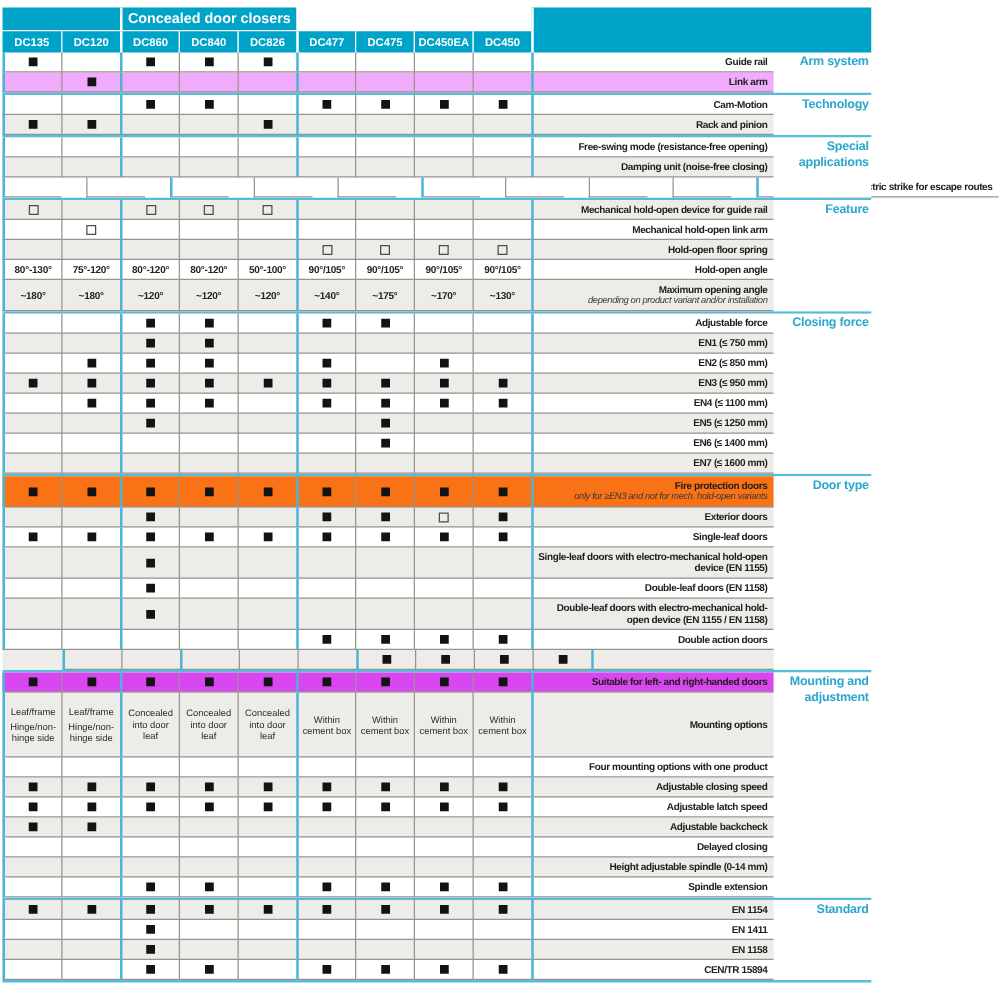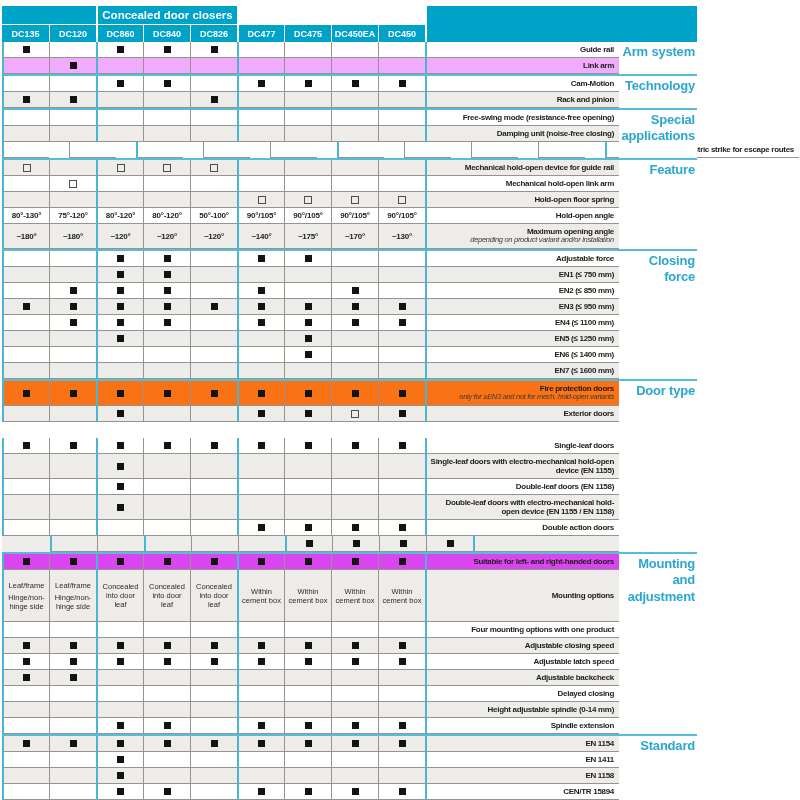--- a/index.html
+++ b/index.html
@@ -40,21 +40,21 @@
              display:flex;flex-direction:column;justify-content:center;align-items:flex-end;
              padding:1px 5px 1px 3px;overflow:hidden;}
   .labelcell .lab{font-size:8px;font-weight:bold;color:#1d1d1b;letter-spacing:-0.3px;
                   line-height:1.18;text-align:right;}
   .labelcell .sub{font-size:7.5px;font-style:italic;color:#3a3a38;letter-spacing:-0.3px;
                   line-height:1.15;text-align:right;}
   .mark{width:7px;height:7px;background:#131313;}
   .mark.open{background:transparent;border:1px solid #4d4d4d;box-sizing:border-box;width:8px;height:8px;}
 
   .catcell{width:78px;box-sizing:border-box;background:#fff;padding:2px 2px 0 2px;
-           text-align:right;color:var(--cat);font-weight:bold;font-size:13px;line-height:1.25;
+           text-align:right;color:var(--cat);font-weight:bold;font-size:10px;line-height:1.25;
            letter-spacing:-0.2px;}
 </style>
 </head>
 <body>
 
 <div id="table-wrap">
   <div id="thead">
     <div class="hrowA">
         <div class="gblock" style="width: 94px;"></div>
         <div class="gblock" style="width: 141px;">Concealed door closers</div>
@@ -573,21 +573,21 @@
             <div class="cell">
               <div class="mark open"></div>
             </div>
             <div class="cell">
               <div class="mark"></div>
             </div>
             <div class="labelcell">
               <div class="lab">Exterior doors</div>
             </div>
           </div>
-          <div class="row" style="background: rgb(255, 255, 255); margin-top: 16px;">
+          <div class="row" style="background: rgb(255, 255, 255);">
             <div class="cell gstart">
               <div class="mark"></div>
             </div>
             <div class="cell">
               <div class="mark"></div>
             </div>
             <div class="cell gstart">
               <div class="mark"></div>
             </div>
             <div class="cell">

